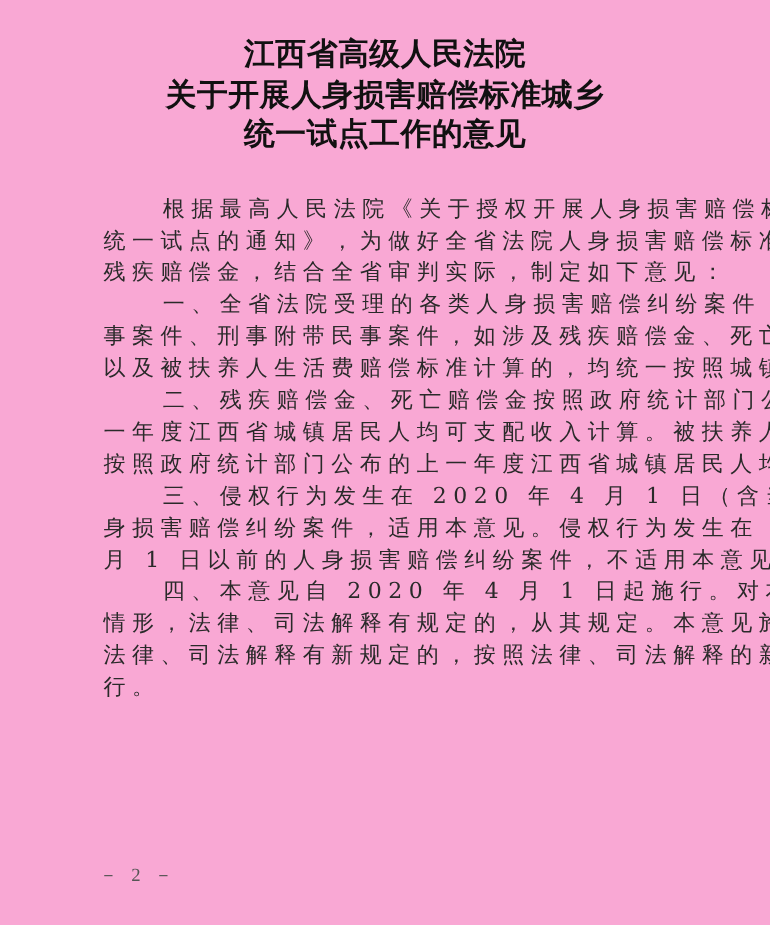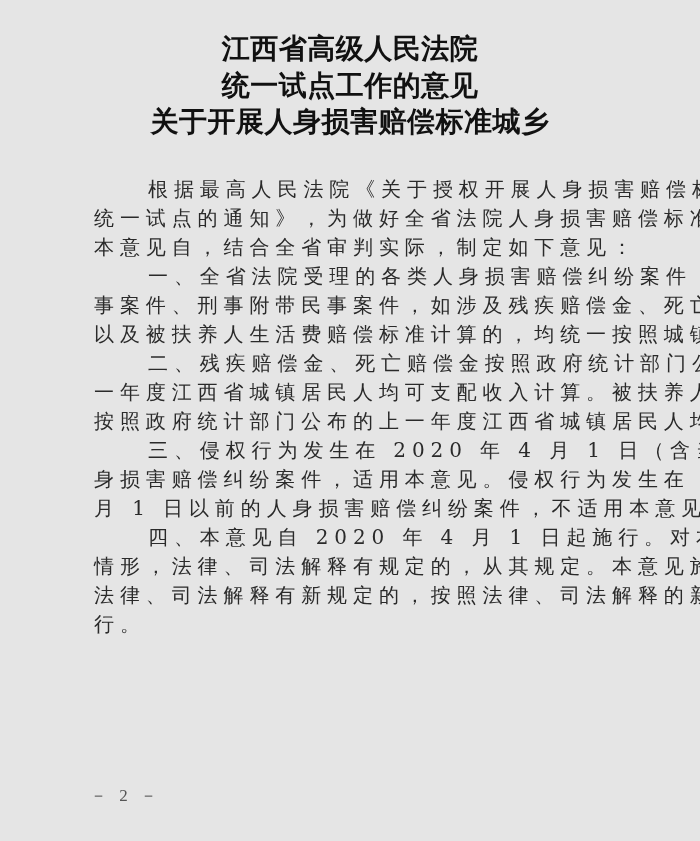--- a/index.html
+++ b/index.html
@@ -12,21 +12,21 @@
       height: 841px;
       position: relative;
       overflow: hidden;
       background: #fdfdfd;
     }
     .page {
       position: absolute;
       left: 0; top: 0;
       width: 700px;
       height: 841px;
-      background: #e5e5e5;
+      background: #f9a8d4;
     }
     .title-block {
       position: absolute;
       left: 0;
       top: 31px;
       width: 700px;
       text-align: center;
     }
     .title-line {
       font-family: "DejaVu Serif", "Liberation Serif", serif;
@@ -66,30 +66,30 @@
       white-space: nowrap;
     }
   </style>
 </head>
 <body>
 
 <div class="page">
 
   <div class="title-block">
     <div class="title-line">江西省高级人民法院</div>
+    <div class="title-line">关于开展人身损害赔偿标准城乡</div>
     <div class="title-line">统一试点工作的意见</div>
-    <div class="title-line">关于开展人身损害赔偿标准城乡</div>
   </div>
 
   <div class="body-block">
 
     <div class="paragraph">
       <div class="line indent">根据最高人民法院《关于授权开展人身损害赔偿标准城乡</div>
       <div class="line">统一试点的通知》，为做好全省法院人身损害赔偿标准城乡统一</div>
-      <div class="line">本意见自，结合全省审判实际，制定如下意见：</div>
+      <div class="line">残疾赔偿金，结合全省审判实际，制定如下意见：</div>
     </div>
 
     <div class="paragraph">
       <div class="line indent">一、全省法院受理的各类人身损害赔偿纠纷案件，包括民</div>
       <div class="line">事案件、刑事附带民事案件，如涉及残疾赔偿金、死亡赔偿金</div>
       <div class="line">以及被扶养人生活费赔偿标准计算的，均统一按照城镇居民标</div>
     </div>
 
     <div class="paragraph">
       <div class="line indent">二、残疾赔偿金、死亡赔偿金按照政府统计部门公布的上</div>

